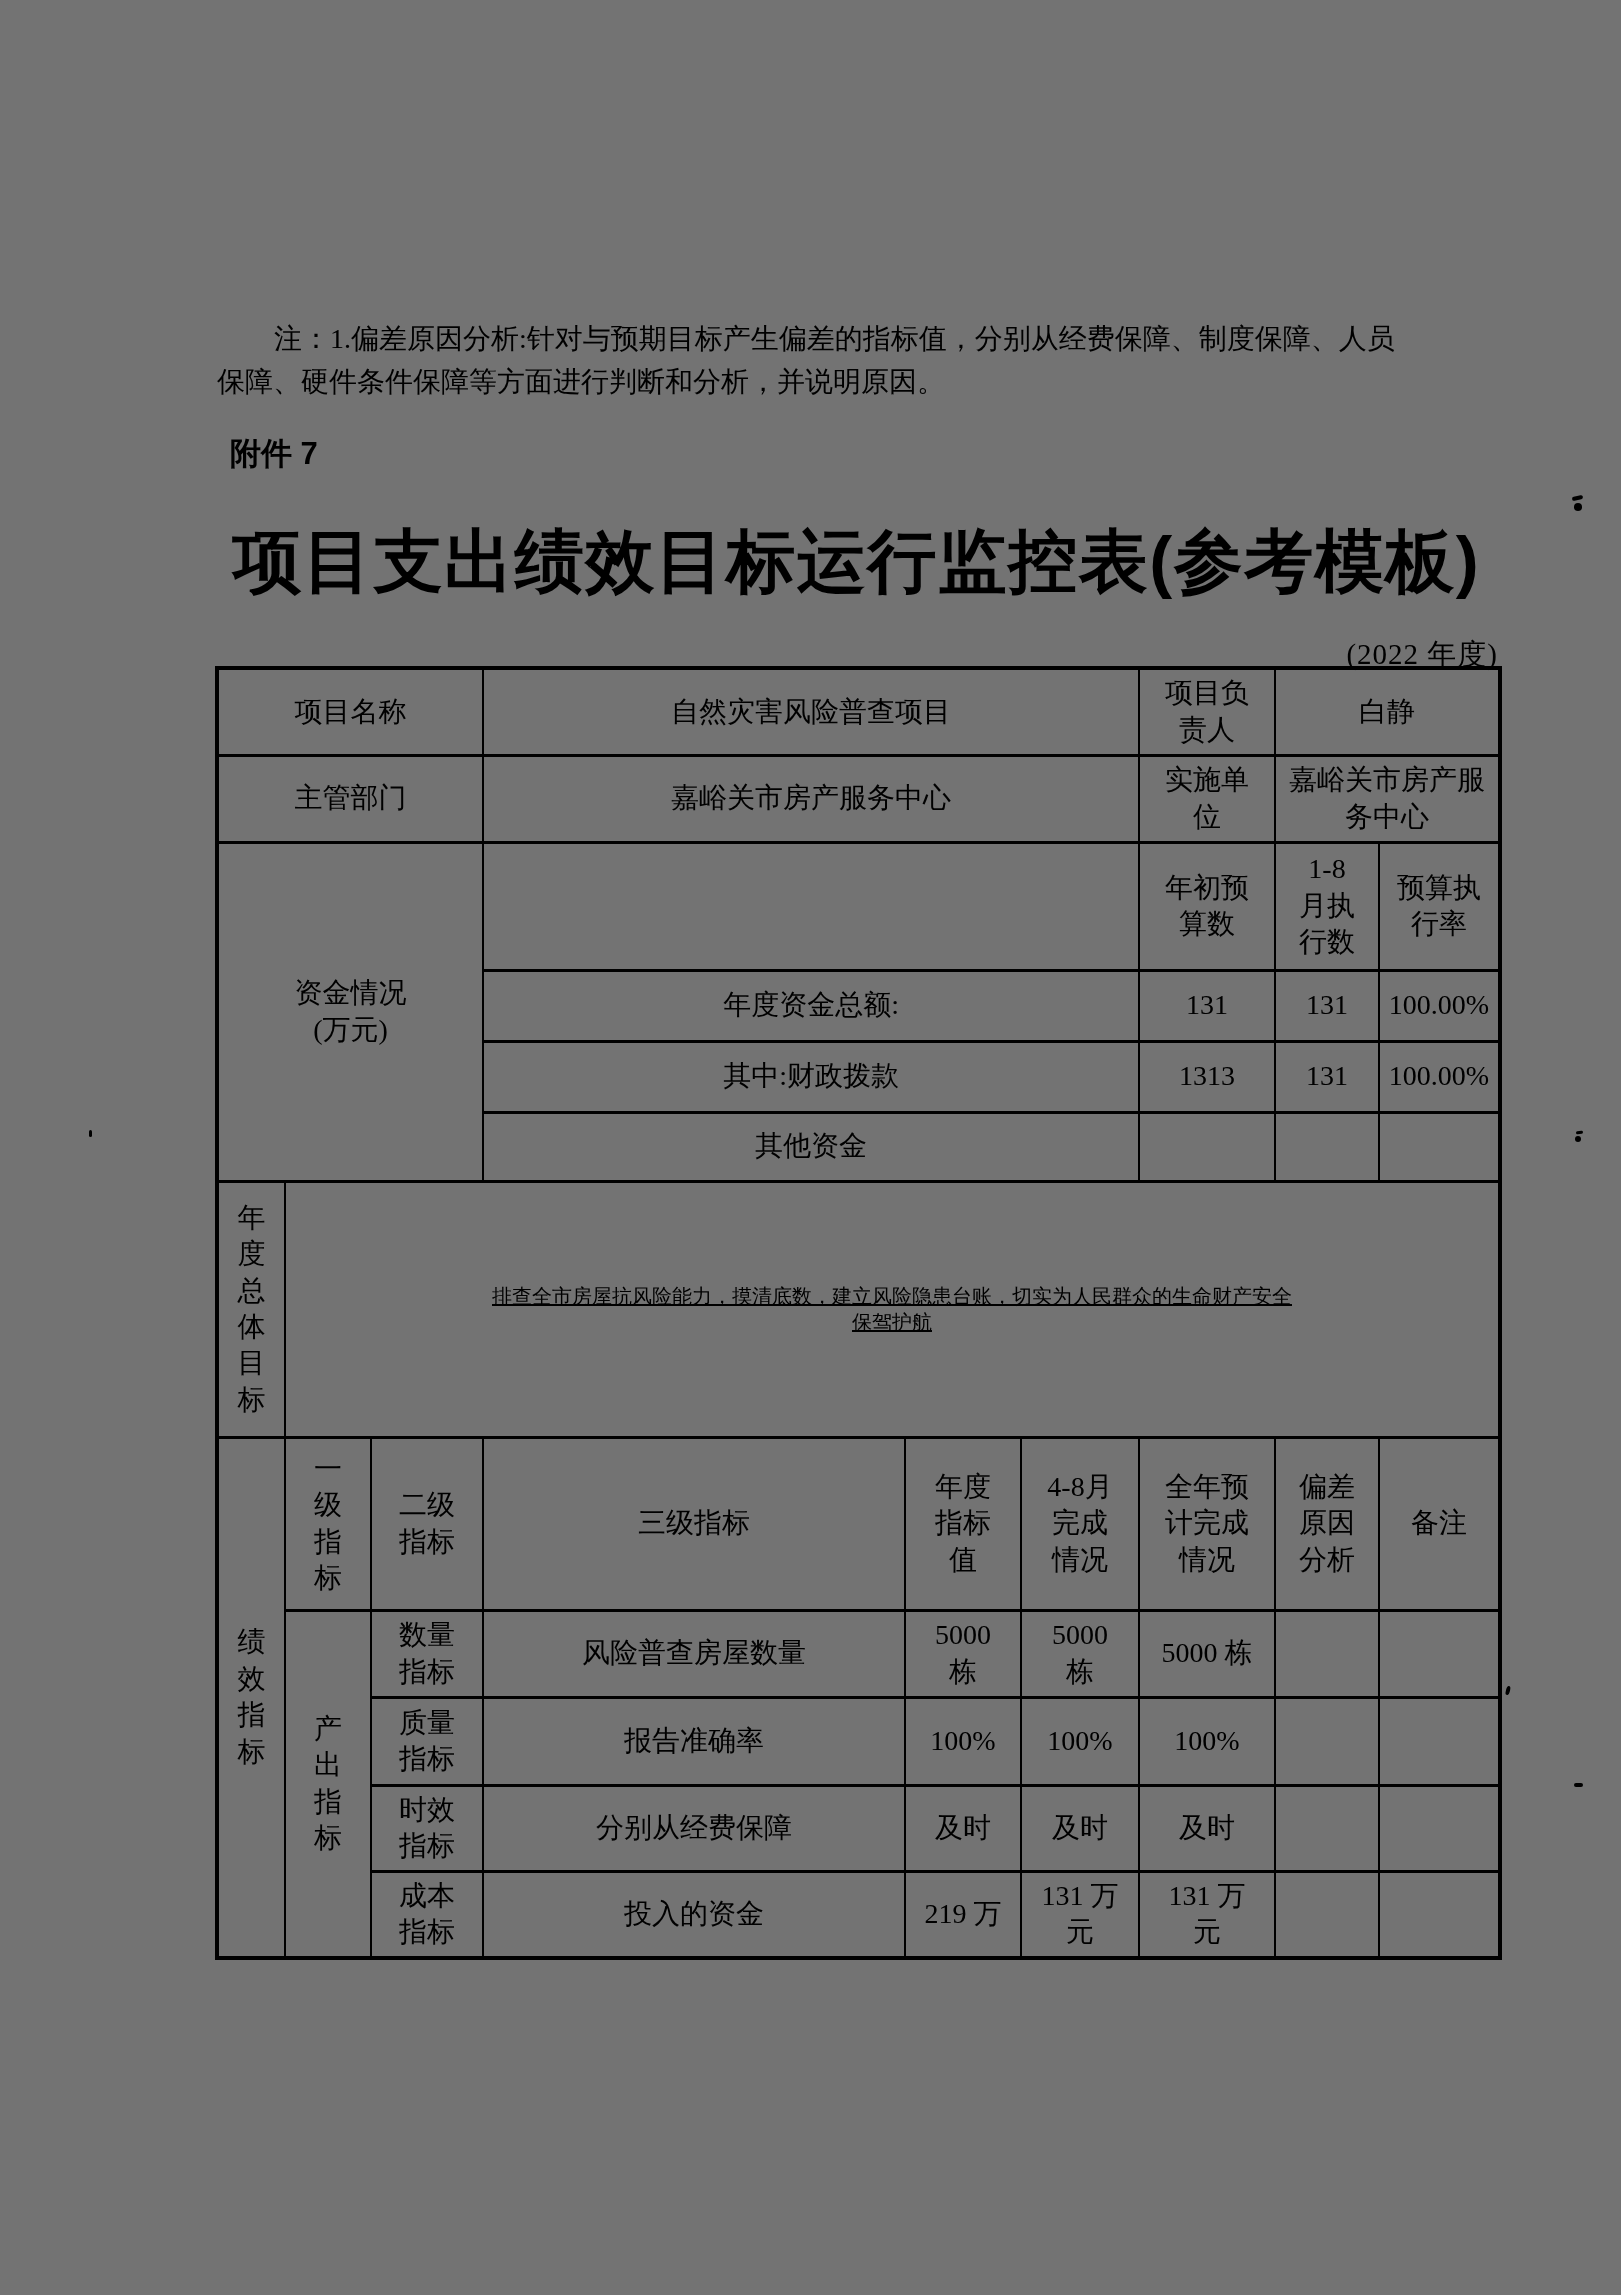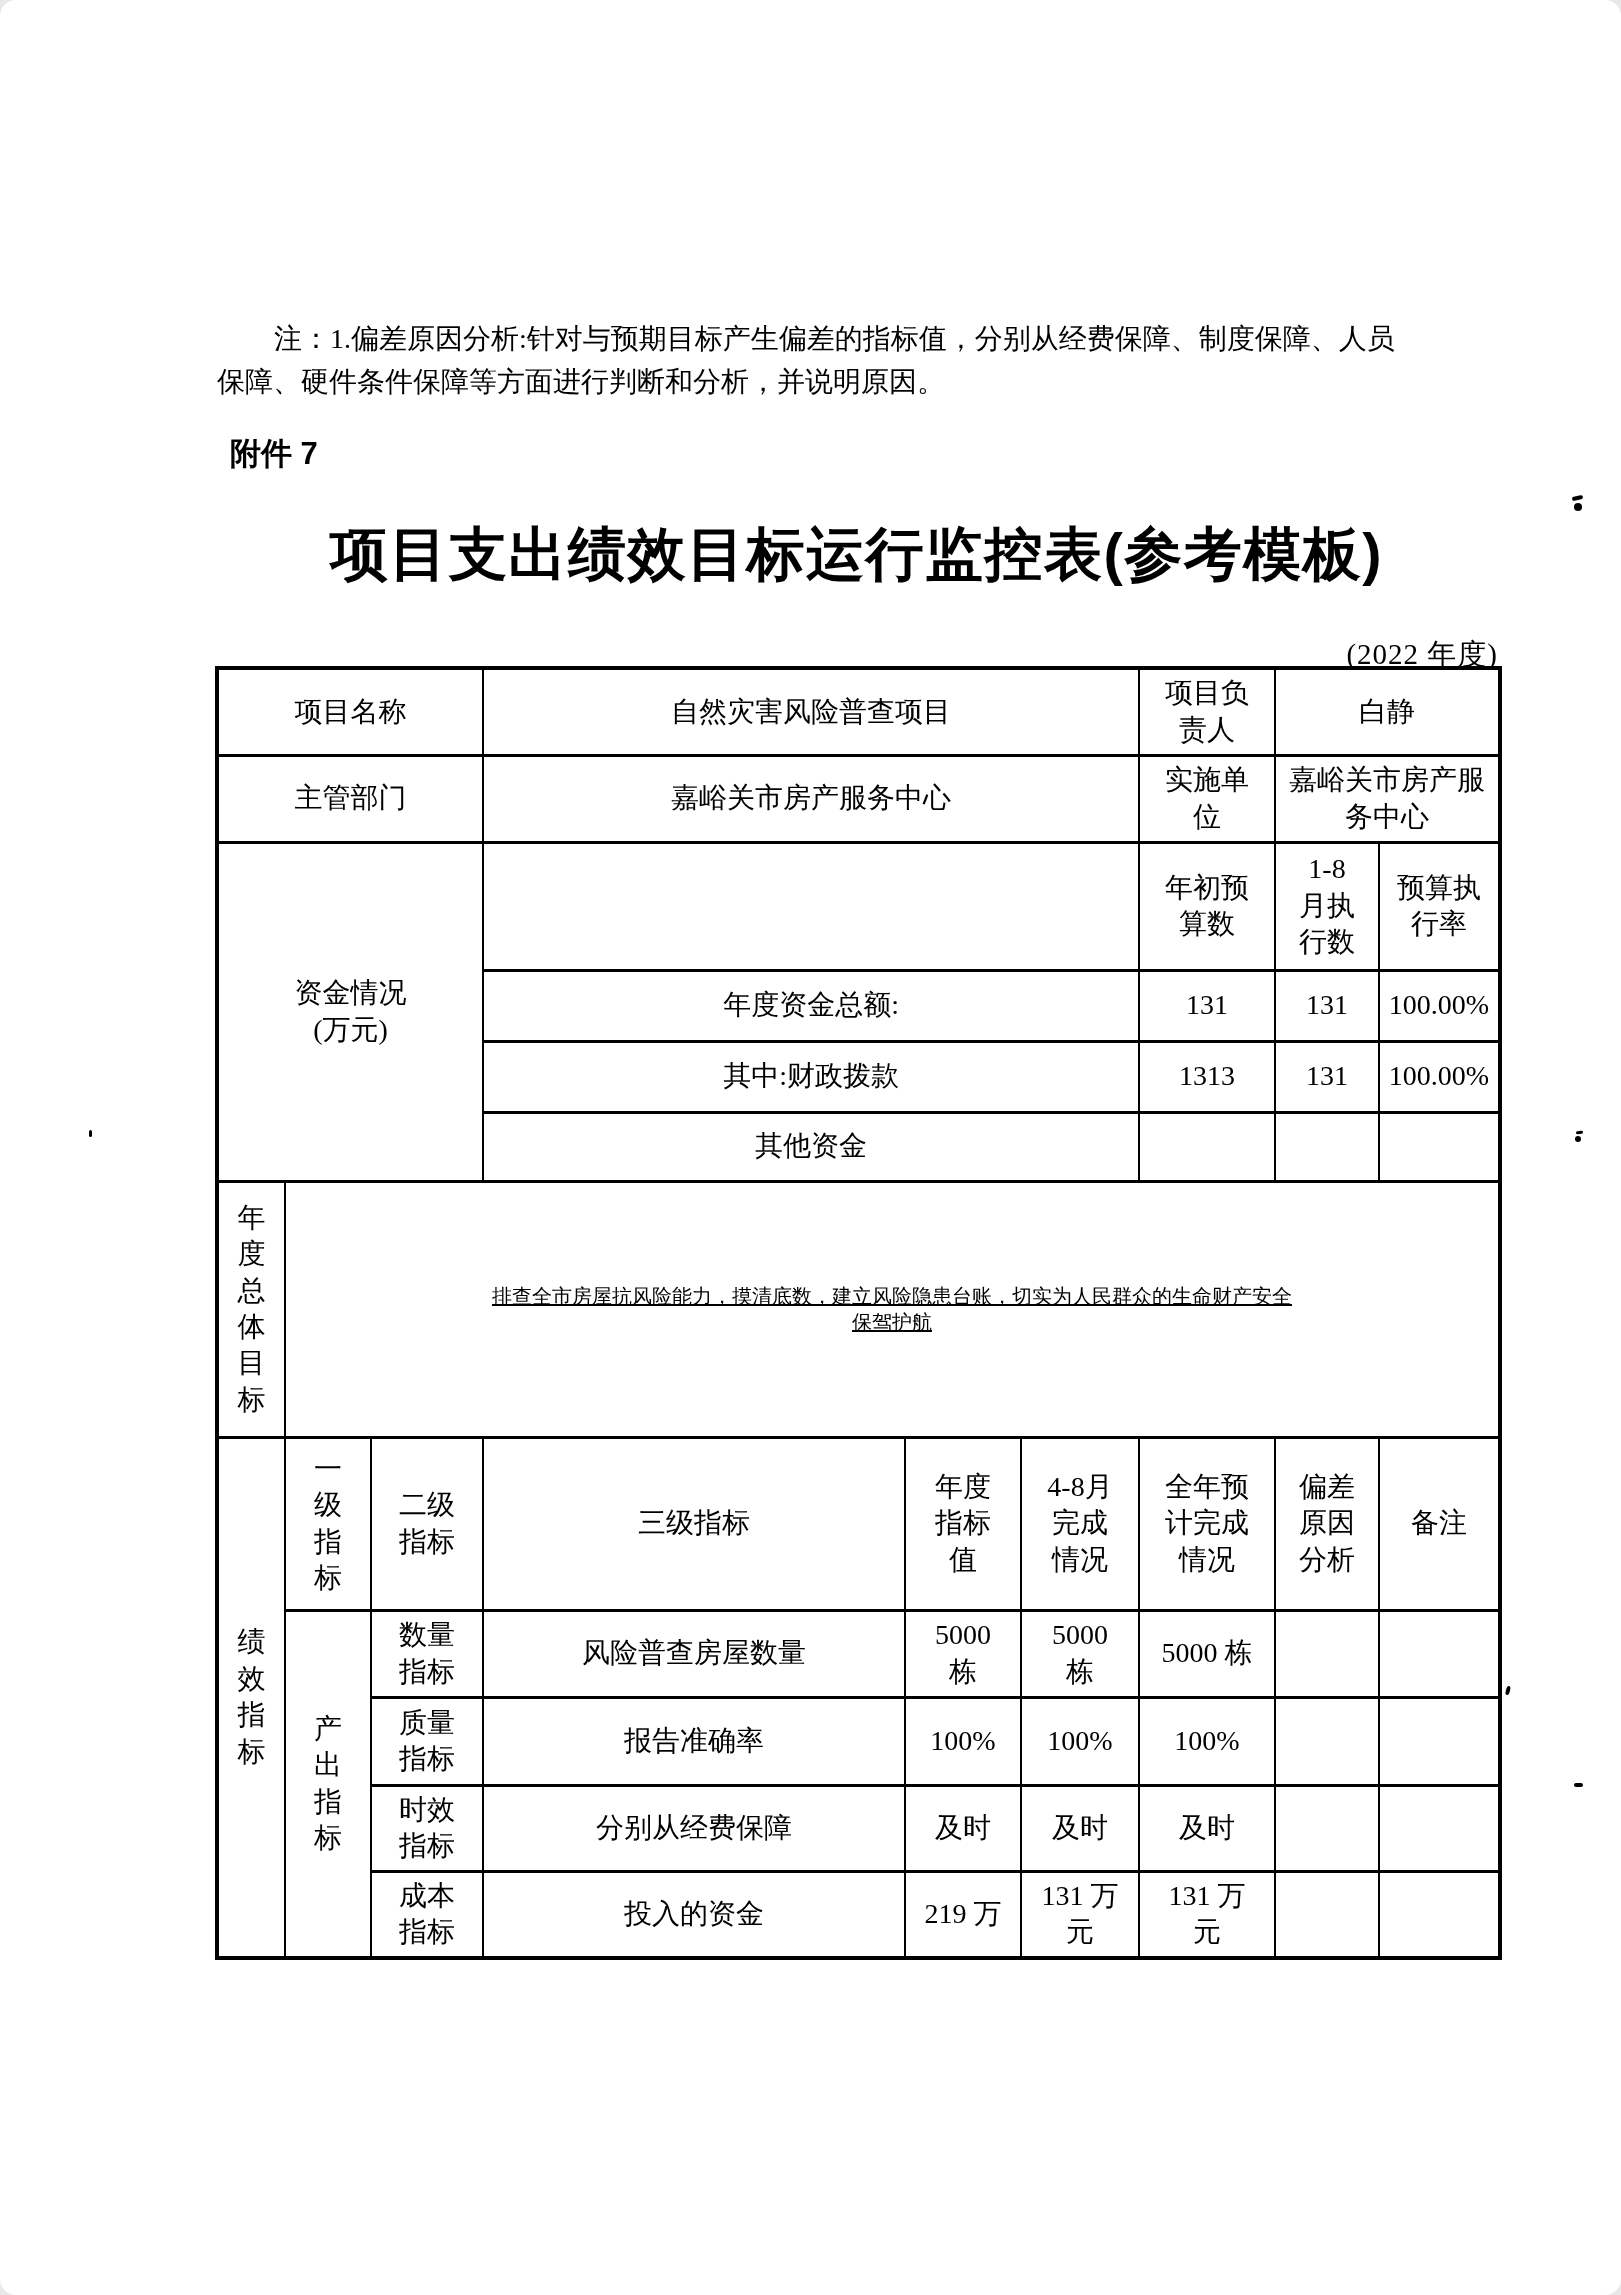--- a/index.html
+++ b/index.html
@@ -1,24 +1,23 @@
 <!DOCTYPE html>
 <html style="font-size:8px"><head>
 <meta charset="utf-8">
 <style>
   html,body{margin:0;padding:0;background:#e8e8e8;}
   .page{
     position:relative;
     width:1621px;
     height:2295px;
-    background:#ffffff;
+    background:#737373;
     color:#000;
     font-family:"Liberation Serif","DejaVu Serif",serif;
     overflow:hidden;
-    border-radius:16px;
   }
   
   .notes{
     position:absolute;
     left:217px; top:274px; width:1306px;
     font-size:28px; line-height:43px;
     white-space:pre-line;
   }
   .notes p{margin:0; white-space:pre-line;}
   .note-1{text-indent:57px;}
@@ -28,21 +27,21 @@
     position:absolute;
     left:230px; top:433px;
     font-size:31px; font-weight:bold;
     font-family:"Liberation Sans","DejaVu Sans",sans-serif;
   }
   
   .title{
     position:absolute;
     left:215px; top:516px; width:1283px; margin:0;
     text-align:center;
-    font-size:58px; font-weight:bold; letter-spacing:1.5px;
+    font-size:69px; font-weight:bold; letter-spacing:1.5px;
     font-family:"Liberation Sans","DejaVu Sans",sans-serif;
   }
   .subtitle{
     position:absolute;
     left:215px; top:635px; width:1283px;
     text-align:right;
     font-size:29px; letter-spacing:1px;
   }
   
   table.monitor{

